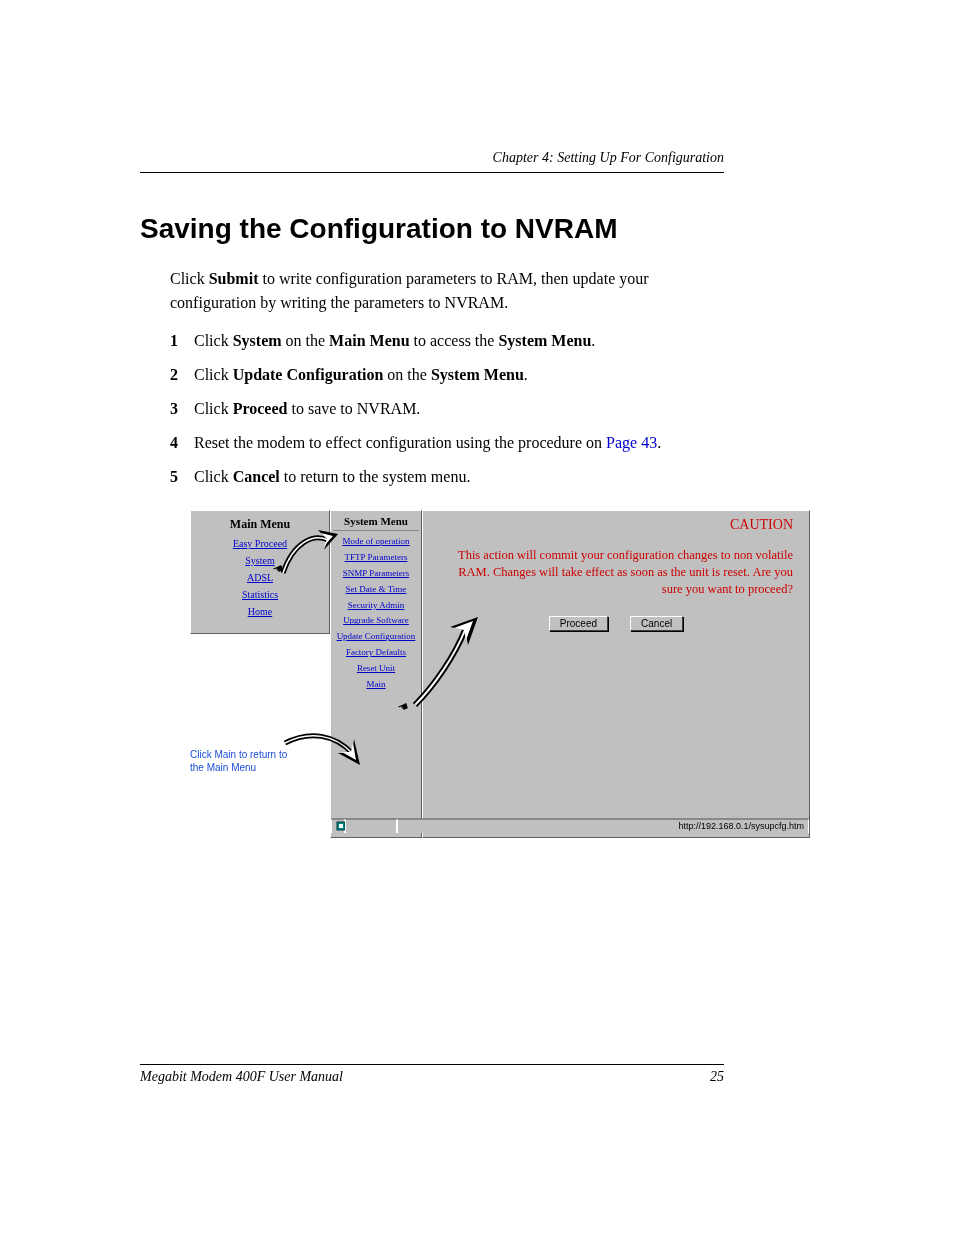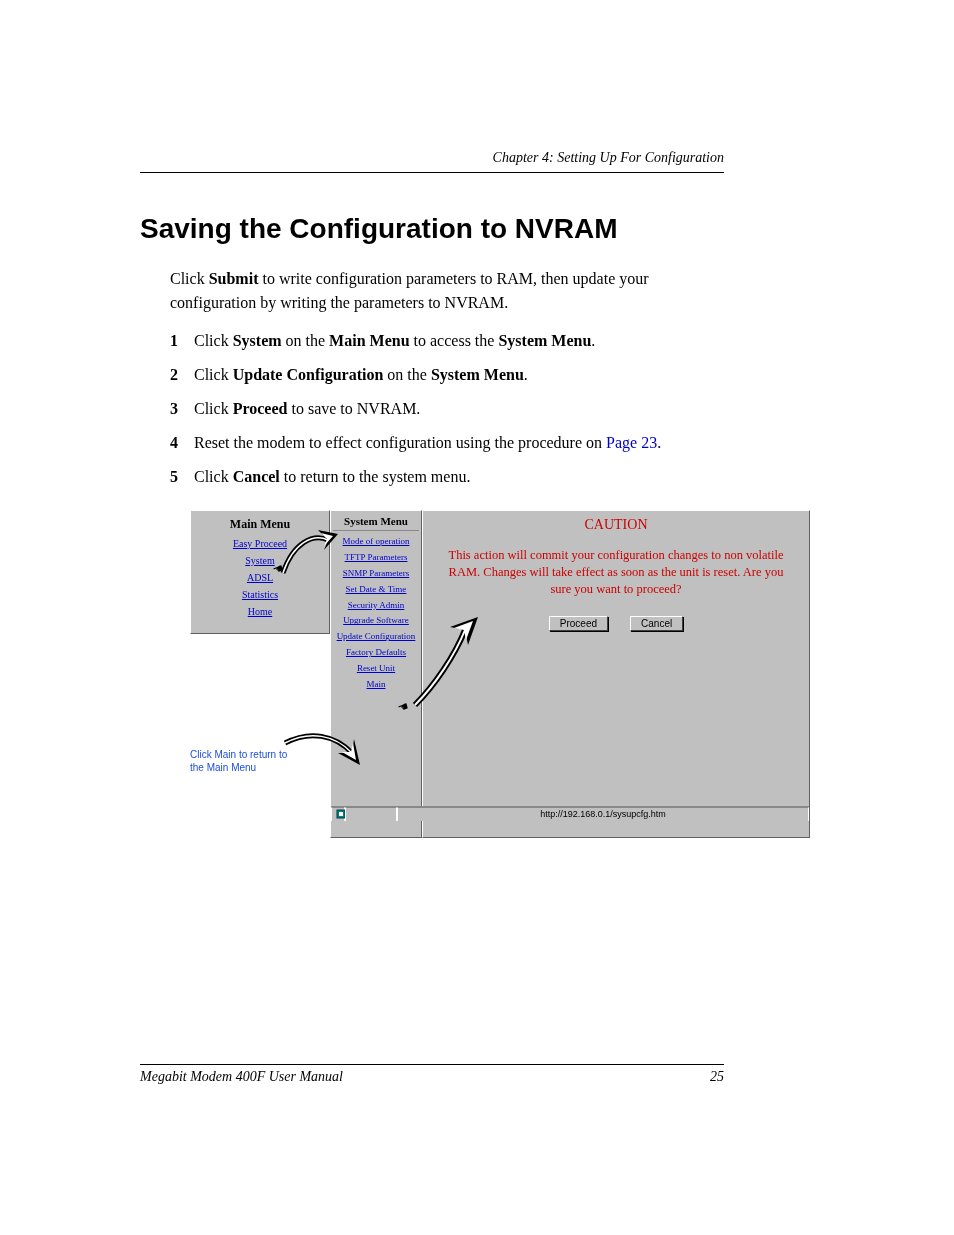--- a/index.html
+++ b/index.html
@@ -123,21 +123,21 @@
     line-height: 1.1;
   }
   .caution-box {
     flex: 1;
     height: 328px;
     background: #c0c0c0;
     border-top: 1px solid #fff;
     border-left: 1px solid #fff;
     border-right: 1px solid #606060;
     border-bottom: 1px solid #606060;
-    text-align: center;
+    text-align: right;
     padding: 6px 16px;
     box-sizing: border-box;
     position: relative;
   }
   .caution-title {
     color: #cc0000;
     font-size: 14px;
     font-family: "Times New Roman", serif;
     margin-bottom: 14px;
   }
@@ -159,21 +159,21 @@
     border-right: 1px solid #404040;
     border-bottom: 1px solid #404040;
     font-size: 10px;
     padding: 1px 10px;
     font-family: "MS Sans Serif", Arial, sans-serif;
     box-shadow: 1px 1px 0 #000;
     cursor: pointer;
   }
   .status-bar {
     position: absolute;
-    left: 0; right: 0; bottom: 16px;
+    left: 0; right: 0; bottom: 4px;
     height: 14px;
     background: #c0c0c0;
     border-top: 1px solid #888;
     display:flex;
   }
   .status-seg {
     border-left:1px solid #fff;
     border-top:1px solid #888;
     border-right:1px solid #fff;
     font-size:9px;
@@ -246,21 +246,21 @@
     </div>
     <div class="step-row">
       <div class="step-num">3</div>
       <div class="step-text">
         <span>Click </span><span class="bold">Proceed</span><span> to save to NVRAM.</span>
       </div>
     </div>
     <div class="step-row">
       <div class="step-num">4</div>
       <div class="step-text">
-        <span>Reset the modem to effect configuration using the procedure on </span><span class="link">Page 23</span><span>.</span>
+        <span>Reset the modem to effect configuration using the procedure on </span><span class="link">Page 43</span><span>.</span>
       </div>
     </div>
     <div class="step-row">
       <div class="step-num">5</div>
       <div class="step-text">
         <span>Click </span><span class="bold">Cancel</span><span> to return to the system menu.</span>
       </div>
     </div>
   </div>
 

